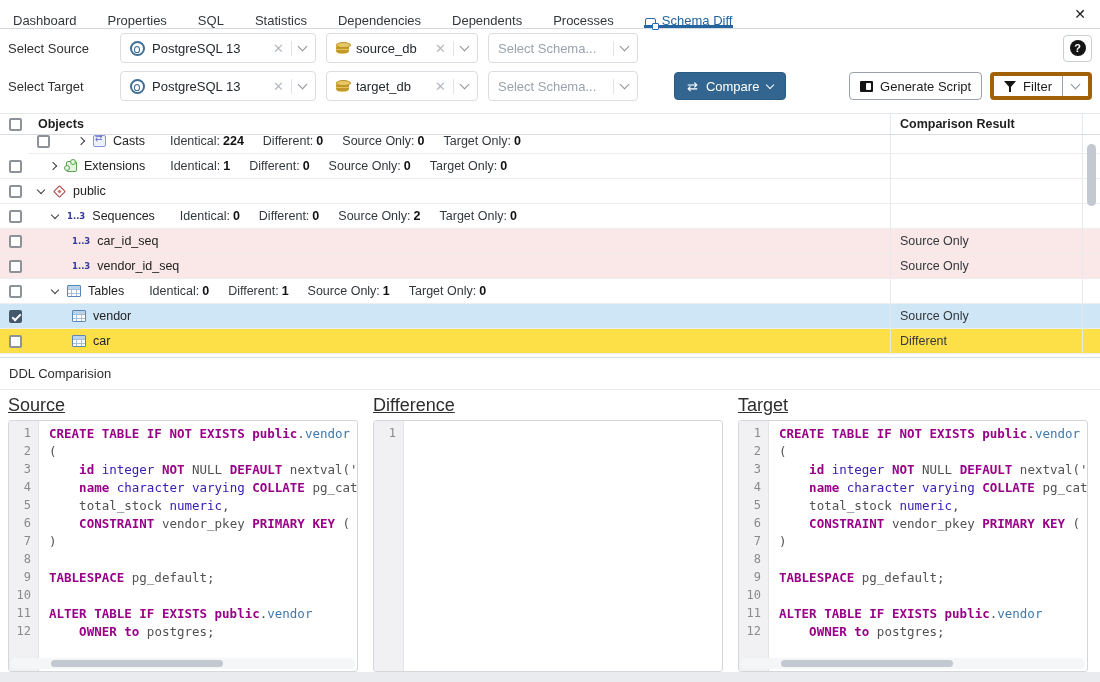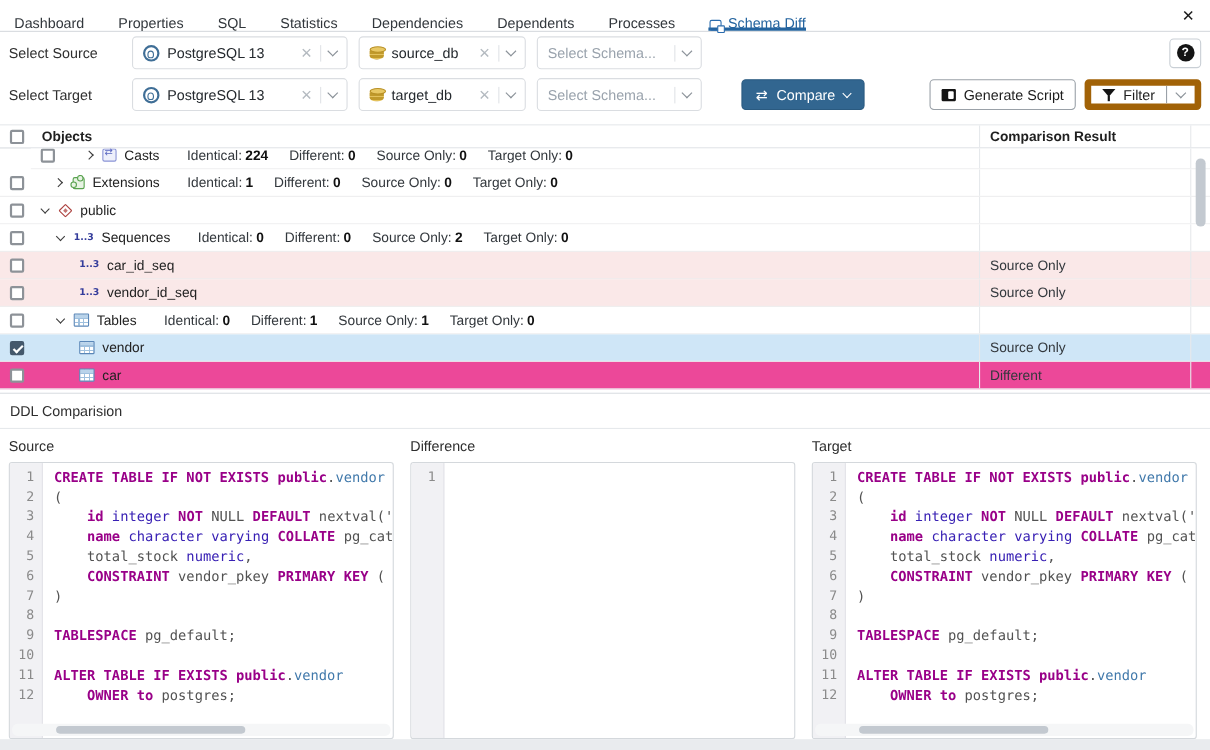--- a/index.html
+++ b/index.html
@@ -39,21 +39,21 @@
   .btn-compare { margin-left:26px; height:28px; background:#326690; border:1px solid #2a5a80; border-radius:4px;
                  color:#fff; font-size:13px; display:flex; align-items:center; gap:8px; padding:0 12px; }
   .cmp-arrows { font-size:13px; line-height:1; color:#fff; }
   .chev-w { width:6px; height:6px; border-right:1.6px solid #fff; border-bottom:1.6px solid #fff; transform:rotate(45deg); margin-top:-3px; }
 
   .right-group { margin-left:auto; display:flex; align-items:center; gap:8px; }
   .btn-outline { height:28px; background:#fff; border:1px solid #9aa1a8; border-radius:4px; color:#1d1d1d;
                  font-size:13px; display:flex; align-items:center; gap:7px; padding:0 10px; }
   .script-icon { width:13px; height:11px; background:#141414; border-radius:1px; position:relative; }
   .script-icon::after { content:""; position:absolute; left:6px; top:2px; right:2px; bottom:2px; background:#fff; border-radius:1px; }
-  .split { display:flex; height:28px; border:6px solid #a16207; border-radius:4px; overflow:hidden; background:#fff; }
+  .split { display:flex; height:28px; border:4px solid #a16207; border-radius:4px; overflow:hidden; background:#fff; }
   .split-main { display:flex; align-items:center; gap:7px; padding:0 10px; font-size:13px; color:#1d1d1d; }
   .split-chev { width:26px; border-left:1px solid #9aa1a8; display:flex; align-items:center; justify-content:center; }
   .funnel { position:relative; width:12px; height:11px; }
   .funnel::before { content:""; position:absolute; left:0; top:0; border-left:6px solid transparent; border-right:6px solid transparent; border-top:7px solid #141414; }
   .funnel::after { content:""; position:absolute; left:5px; top:6px; width:2px; height:5px; background:#141414; }
   .btn-help { margin-left:auto; width:29px; height:27px; border:1px solid #c9cfd5; border-radius:4px; background:#fff;
               display:flex; align-items:center; justify-content:center; }
   .help-circle { width:16px; height:16px; border-radius:50%; background:#141414; color:#fff; font-size:11px; font-weight:bold;
                  display:flex; align-items:center; justify-content:center; }
 
@@ -64,21 +64,21 @@
   .obj-col { flex:1; padding-left:8px; }
   .res-col { width:192px; padding-left:9px; border-left:1px solid #e6e9ec; align-self:stretch; display:flex; align-items:center; }
   .sb-col { width:18px; align-self:stretch; border-left:1px solid #e6e9ec; flex:0 0 auto; }
   .checkbox { width:13px; height:13px; border:2px solid #8d9298; border-radius:2px; background:#fff; position:relative; display:inline-block; }
   .checkbox.checked { background:#44586c; border-color:#44586c; }
   .checkbox.checked::after { content:""; position:absolute; left:3px; top:0px; width:3px; height:7px; border:solid #fff; border-width:0 2px 2px 0; transform:rotate(45deg); }
   .tree-body { height:219px; overflow:hidden; }
   .trow { display:flex; align-items:center; height:25px; border-bottom:1px solid #ededee; font-size:12.5px; color:#2b2b2b; background:#fff; }
   .trow.bg-source-only { background:#fae8e8; }
   .trow.bg-selected { background:#cfe6f7; }
-  .trow.bg-different { background:#ec4899; }
+  .trow.bg-different { background:#fde047; }
   .tcell { flex:1; display:flex; align-items:center; padding-left:8px; overflow:hidden; white-space:nowrap; }
   .tchev { width:6px; height:6px; border-right:1.7px solid #3c3c3c; border-bottom:1.7px solid #3c3c3c; margin-right:9px; flex:0 0 auto; }
   .tchev.right { transform:rotate(-45deg); }
   .tchev.down { transform:rotate(45deg); margin-top:-3px; }
   .tlabel { margin-left:7px; color:#222; }
   .stats { display:flex; gap:19px; margin-left:25px; color:#33383d; }
   .stat b { color:#111; margin-left:3px; }
   .res-text { font-size:12.5px; color:#33383d; }
 
   
@@ -96,21 +96,21 @@
     background-image:
       linear-gradient(to bottom, #b9d3ea 0, #b9d3ea 3px, rgba(0,0,0,0) 3px),
       repeating-linear-gradient(to right, rgba(0,0,0,0) 0 3.3px, #9fc0de 3.3px 4.3px),
       repeating-linear-gradient(to bottom, rgba(0,0,0,0) 0 3px, #9fc0de 3px 4px); }
   .vscroll-thumb { position:absolute; right:4px; top:30px; width:9px; height:62px; background:#c3c9d0; border-radius:5px; }
 
   
   .ddl { margin-top:3px; border-top:1px solid #dbdfe3; }
   .ddl-title { height:32px; display:flex; align-items:center; padding-left:9px; font-size:13px; color:#2e2e2e; border-bottom:1px solid #e6e9ec; }
   .panel-heads { display:flex; gap:15px; padding:0 8px; height:30px; align-items:center; }
-  .panel-heads .ph-label { width:350px; font-size:13px; color:#2e2e2e; }
+  .panel-heads .ph-label { width:350px; font-size:18px; color:#2e2e2e;text-decoration:underline; }
   .panels { display:flex; gap:15px; padding:0 8px; }
   .panel { width:350px; height:252px; border:1px solid #d4d8dc; border-radius:3px; background:#fff; display:flex; position:relative; overflow:hidden; }
   .gutter { width:30px; background:#f1f1f4; border-right:1px solid #e3e3e8; padding-top:5px; flex:0 0 auto; }
   .lnum { height:18px; line-height:18px; text-align:right; padding-right:7px; font:12px "DejaVu Sans Mono","Liberation Mono",monospace; color:#8a8a8a; }
   .code { flex:1; padding:5px 0 0 10px; overflow:hidden; }
   .cline { height:18px; line-height:18px; white-space:pre; font:12.5px "DejaVu Sans Mono","Liberation Mono",monospace; color:#525252; }
   .tok-k { color:#990088; font-weight:bold; }
   .tok-t { color:#3820b4; }
   .tok-v { color:#4179ab; }
   .hscroll { position:absolute; left:2px; right:2px; bottom:2px; height:11px; background:#f5f6f7; border-radius:5px; }

